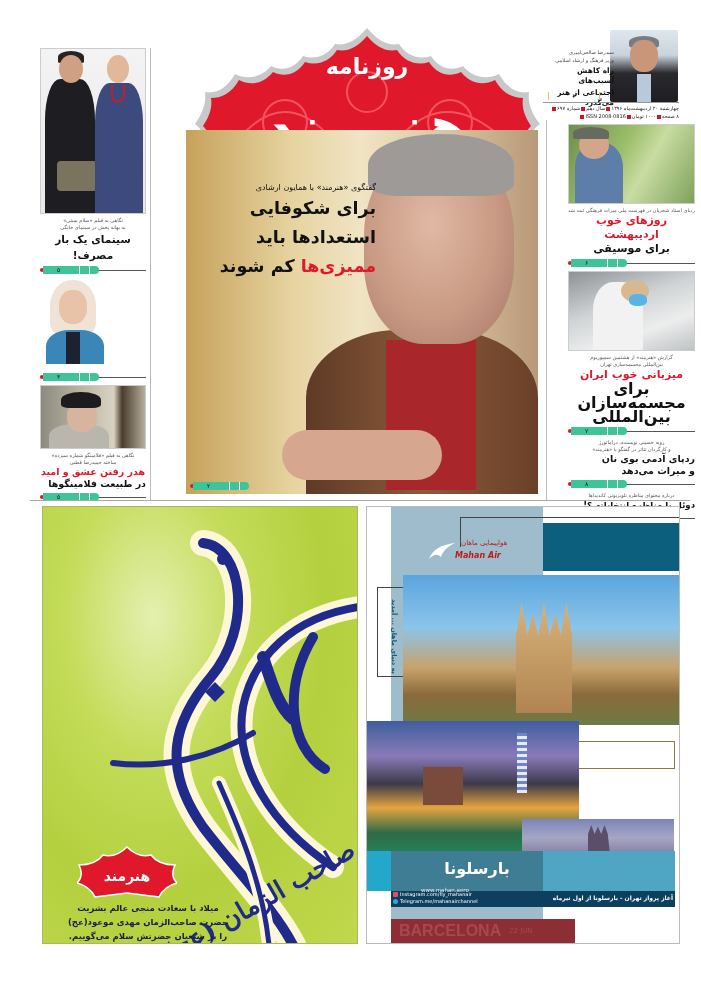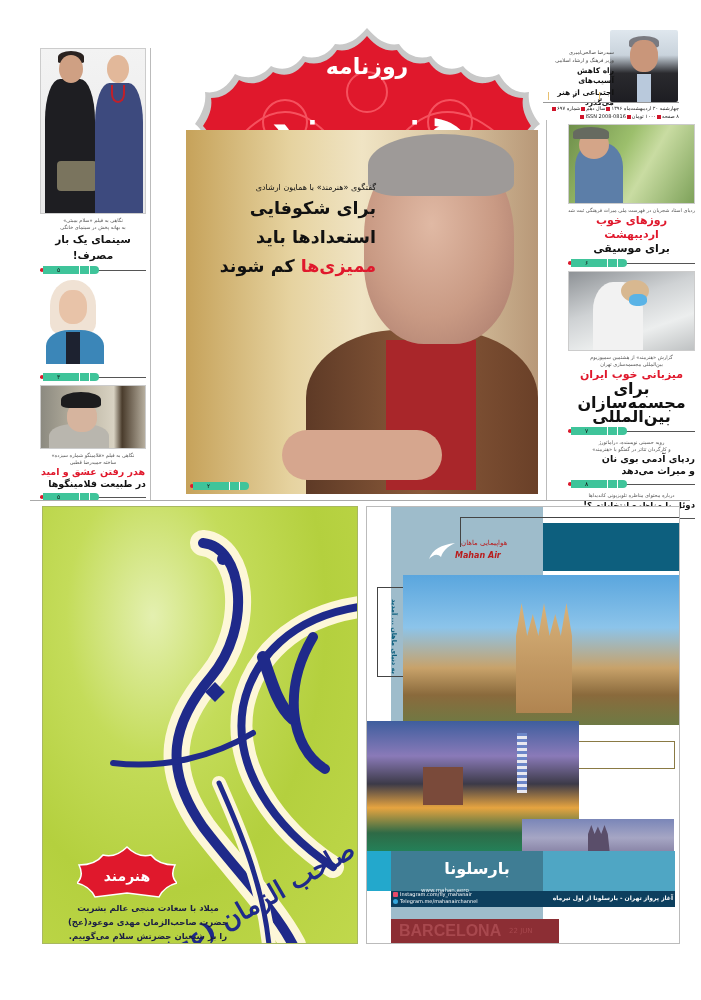--- a/index.html
+++ b/index.html
@@ -130,21 +130,21 @@
   .mh-bluebar .cyan { position:absolute; left: 0; top: 0; width: 24px; height: 40px; background: #23a8cc; }
   .mh-bluebar .slate { position:absolute; left: 24px; top: 0; width: 152px; height: 56px; background: #3f7d94; }
   .mh-bluebar .lightblue { position:absolute; left: 176px; top: 0; width: 132px; height: 40px; background: #4fa6c4; }
   .mh-bluebar .dark { position:absolute; left: 24px; top: 40px; width: 284px; height: 16px; background: #0d3f5e; }
   .mh-city { position:absolute; left: 50px; top: 8px; width: 120px; font-size: 16px; color: #fff; font-weight: bold; text-align: center; }
   .mh-web { position:absolute; left: 54px; top: 36px; font-size: 5.5px; color: #e6eef2; direction: ltr; }
   .mh-social { position:absolute; left: 26px; top: 40px; width: 120px; font-size: 5px; color: #fff; direction: ltr; text-align: left; line-height: 7px; }
   .mh-social .ig { display:inline-block; width: 5px; height: 5px; border-radius: 1px; background: #e84a6a; vertical-align: middle; margin-right: 2px; }
   .mh-social .tg { display:inline-block; width: 5px; height: 5px; border-radius: 50%; background: #34a6dc; vertical-align: middle; margin-right: 2px; }
   .mh-route { position:absolute; left: 176px; top: 43px; width: 130px; font-size: 6px; color: #fff; font-weight: bold; text-align: right; }
-  .mh-barca { position:absolute; left: 24px; top: 412px; width: 168px; height: 26px; background: #8c2e34; direction: ltr; }
+  .mh-barca { position:absolute; left: 24px; top: 412px; width: 184px; height: 26px; background: #8c2e34; direction: ltr; }
   .mh-barca .en { position:absolute; left: 8px; top: 3px; font-family: "Liberation Sans", sans-serif; font-size: 16px; font-weight: bold; color: #a8484e; }
   .mh-barca .date { position:absolute; left: 118px; top: 8px; font-size: 7px; color: #a8484e; }
 </style>
 </head>
 <body>
 
 <div class="abs masthead">
   <svg viewBox="0 0 345 175">
     <path d="M172 6 C160 20,150 24,140 22 C132 34,120 38,108 34 C100 46,88 50,76 44 C66 56,52 58,40 52 C32 66,22 72,10 70 C12 84,4 96,0 102 C8 108,12 118,10 130 C22 130,34 138,40 150 C52 146,64 150,74 160 C86 152,98 154,110 162 C122 154,136 156,146 166 L172 174 L198 166 C208 156,222 154,234 162 C246 154,258 152,270 160 C280 150,292 146,304 150 C310 138,322 130,334 130 C332 118,336 108,345 102 C340 96,332 84,334 70 C322 72,312 66,304 52 C292 58,278 56,268 44 C256 50,244 46,236 34 C224 38,212 34,204 22 C194 24,184 20,172 6 Z" fill="#c8c8c8"></path>
     <path d="M172 14 C162 26,152 30,142 28 C134 40,122 44,110 40 C102 52,90 56,78 50 C68 62,56 64,44 58 C36 72,26 76,16 76 C18 88,12 98,8 104 C14 110,18 118,16 126 C28 128,38 134,44 144 C56 140,66 144,76 152 C88 146,100 148,110 156 C122 148,136 150,146 158 L172 166 L198 158 C208 150,222 148,234 156 C244 148,256 146,268 152 C278 144,288 140,300 144 C306 134,316 128,328 126 C326 118,330 110,336 104 C332 98,326 88,328 76 C318 76,308 72,300 58 C288 64,276 62,266 50 C254 56,242 52,234 40 C222 44,210 40,202 28 C192 30,182 26,172 14 Z" fill="#e0182c"></path>

